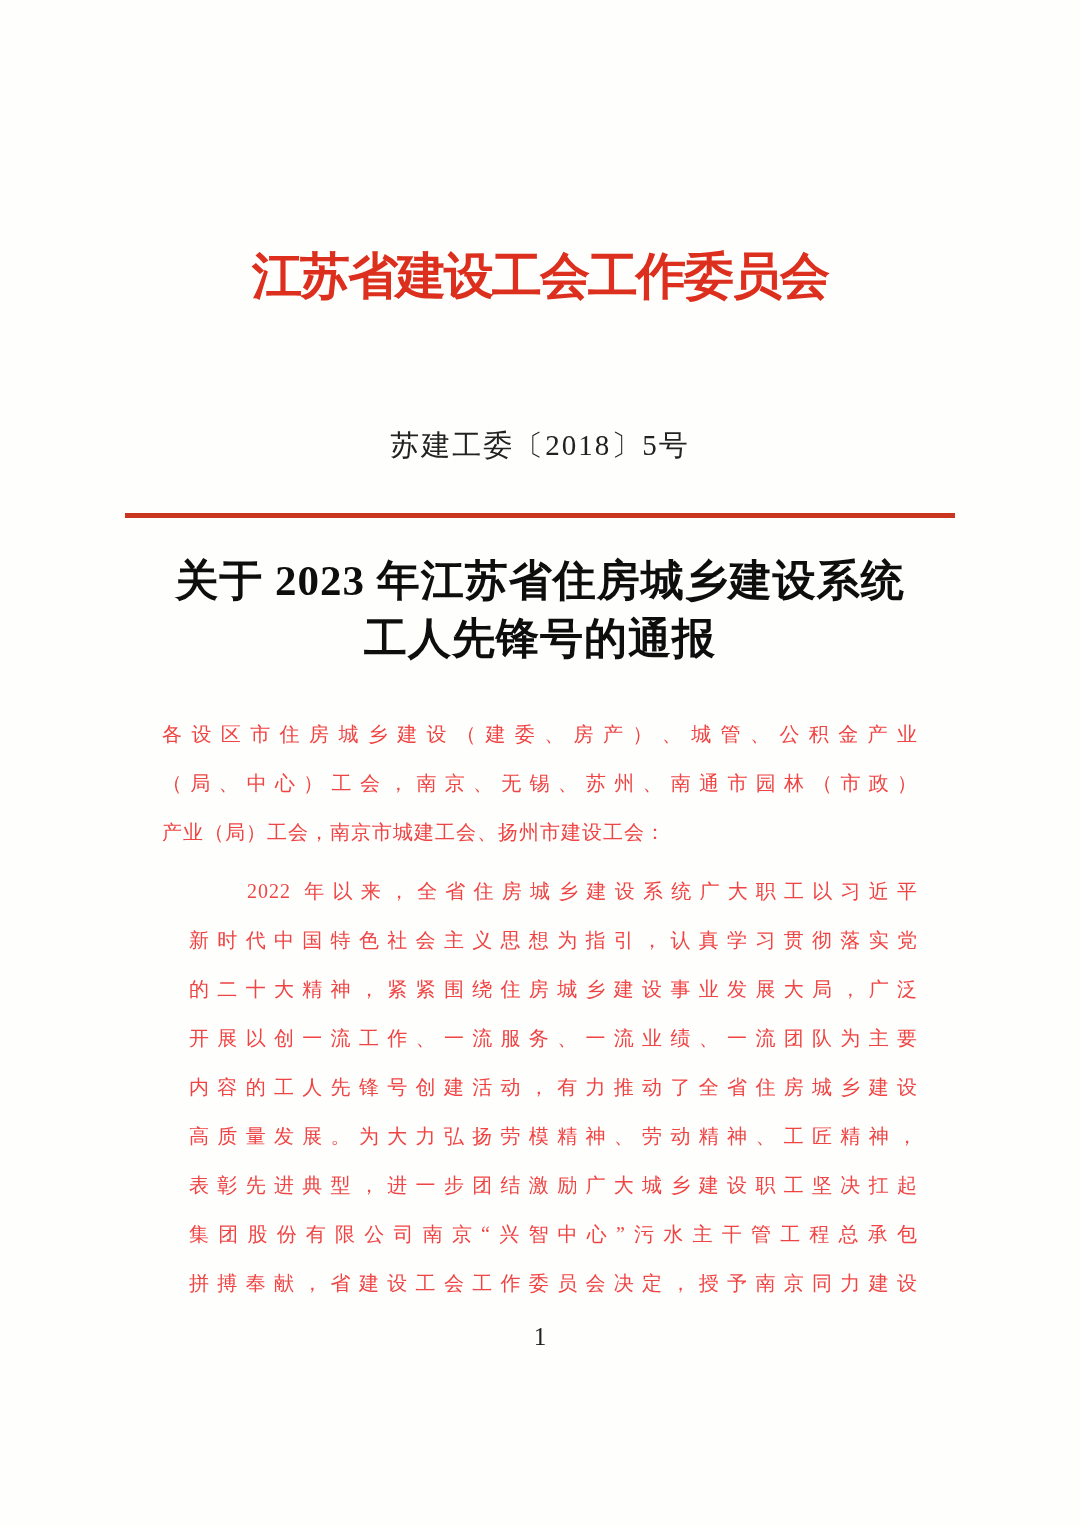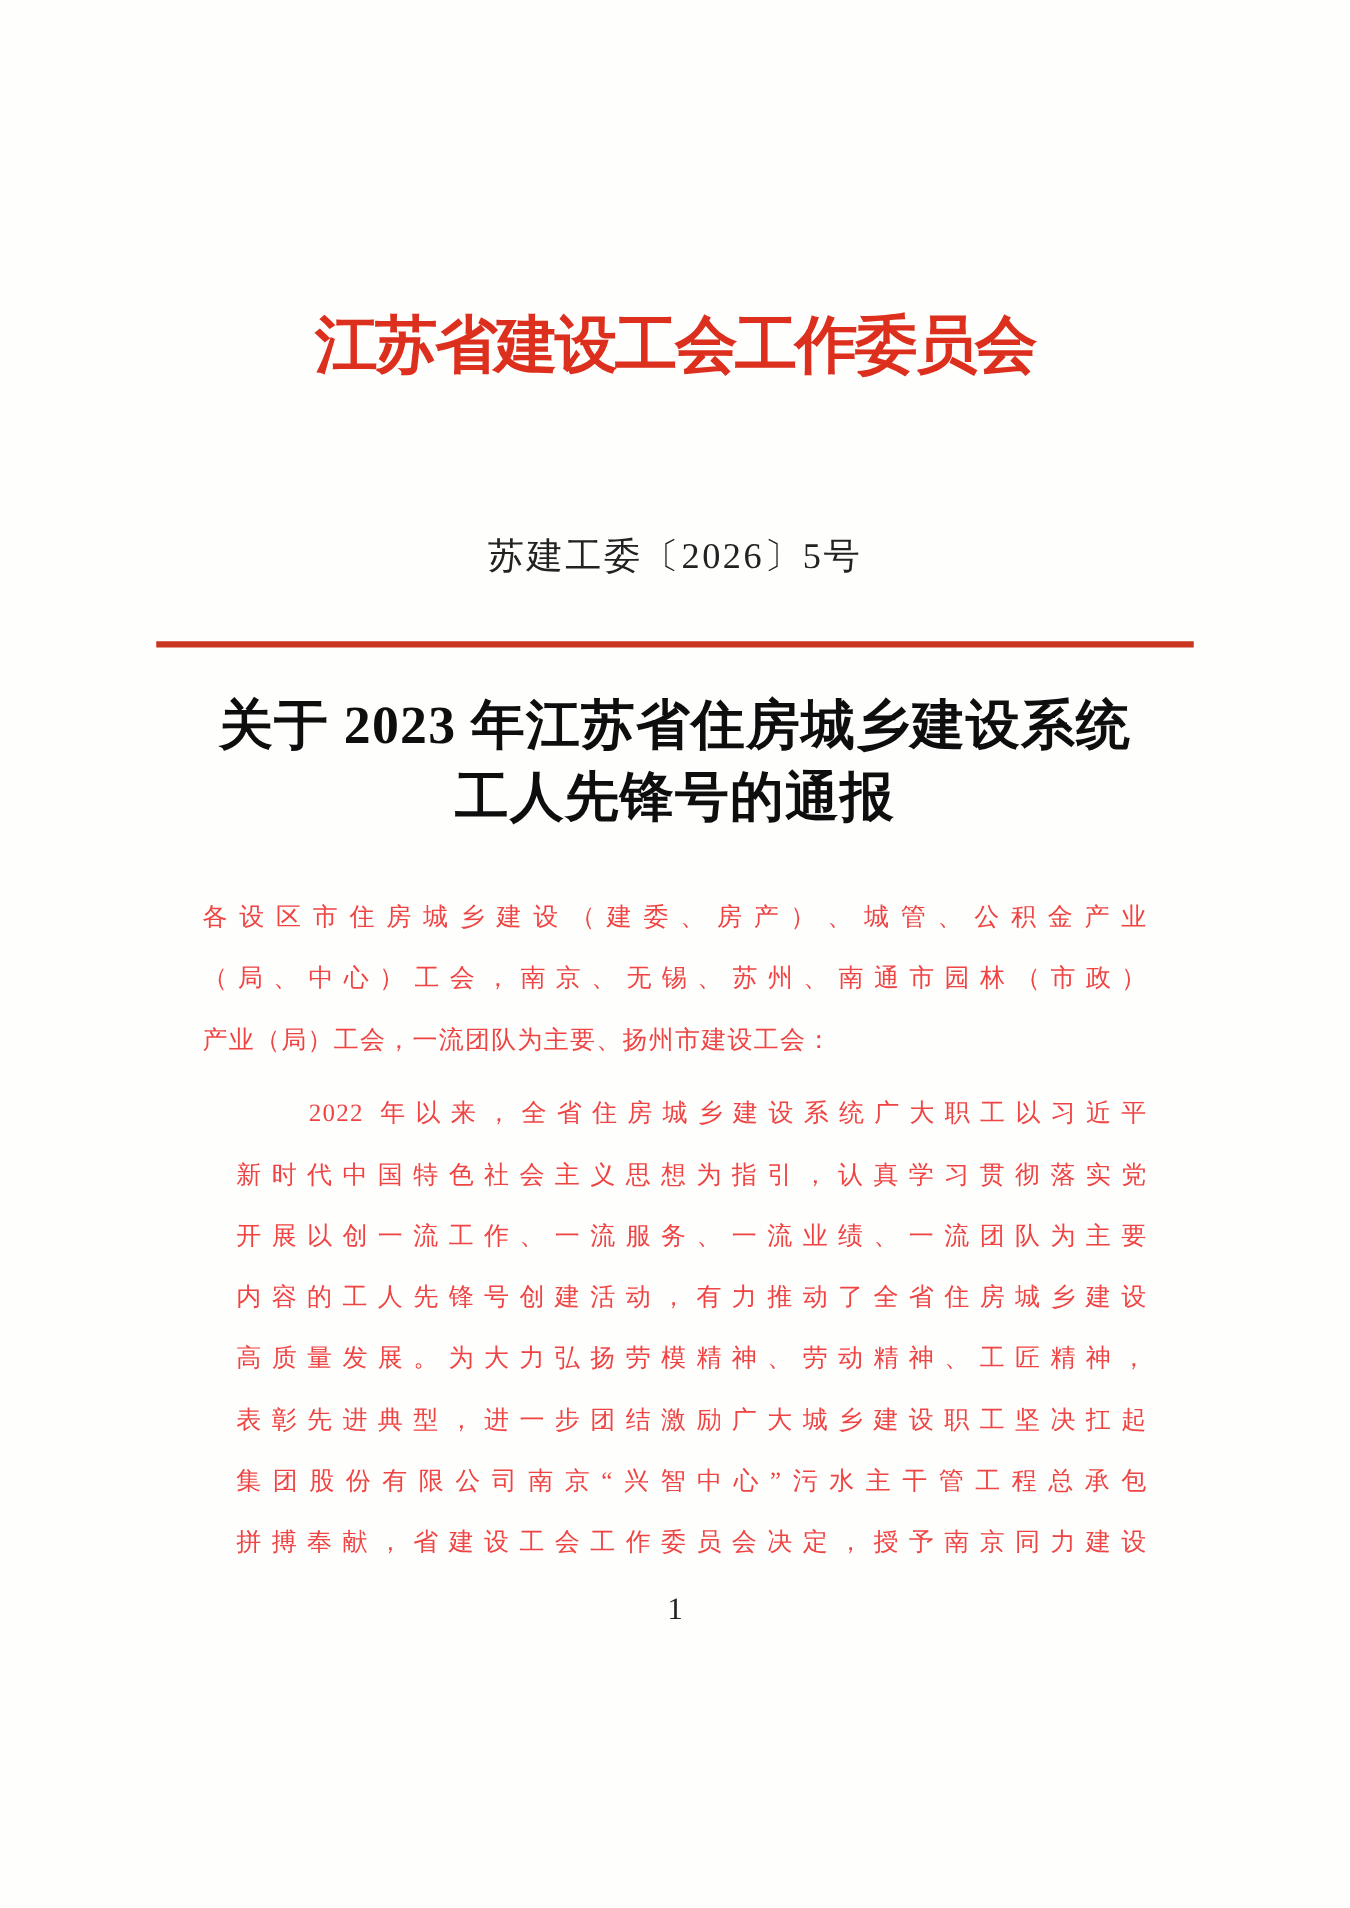--- a/index.html
+++ b/index.html
@@ -79,40 +79,41 @@
     color: #222;
   }
 </style>
 </head>
 <body>
 
 <div class="page">
 
   <div class="org-title">江苏省建设工会工作委员会</div>
 
-  <div class="doc-number">苏建工委〔2026〕5号</div>
+  <div class="doc-number">苏建工委〔2018〕5号</div>
 
   <div class="red-rule"></div>
 
   <div class="doc-title">
     <div>关于 2023 年江苏省住房城乡建设系统</div>
     <div>工人先锋号的通报</div>
   </div>
 
   <div class="body-block">
 
     <div class="para">
       <div class="line">各设区市住房城乡建设（建委、房产）、城管、公积金产业</div>
       <div class="line">（局、中心）工会，南京、无锡、苏州、南通市园林（市政）</div>
-      <div class="line align-left">产业（局）工会，一流团队为主要、扬州市建设工会：</div>
+      <div class="line align-left">产业（局）工会，南京市城建工会、扬州市建设工会：</div>
     </div>
 
     <div class="para">
       <div class="line indent">2022 年以来，全省住房城乡建设系统广大职工以习近平</div>
       <div class="line">新时代中国特色社会主义思想为指引，认真学习贯彻落实党</div>
+      <div class="line">的二十大精神，紧紧围绕住房城乡建设事业发展大局，广泛</div>
       <div class="line">开展以创一流工作、一流服务、一流业绩、一流团队为主要</div>
       <div class="line">内容的工人先锋号创建活动，有力推动了全省住房城乡建设</div>
       <div class="line">高质量发展。为大力弘扬劳模精神、劳动精神、工匠精神，</div>
       <div class="line">表彰先进典型，进一步团结激励广大城乡建设职工坚决扛起</div>
       <div class="line">集团股份有限公司南京“兴智中心”污水主干管工程总承包</div>
       <div class="line">拼搏奉献，省建设工会工作委员会决定，授予南京同力建设</div>
     </div>
 
   </div>
 

